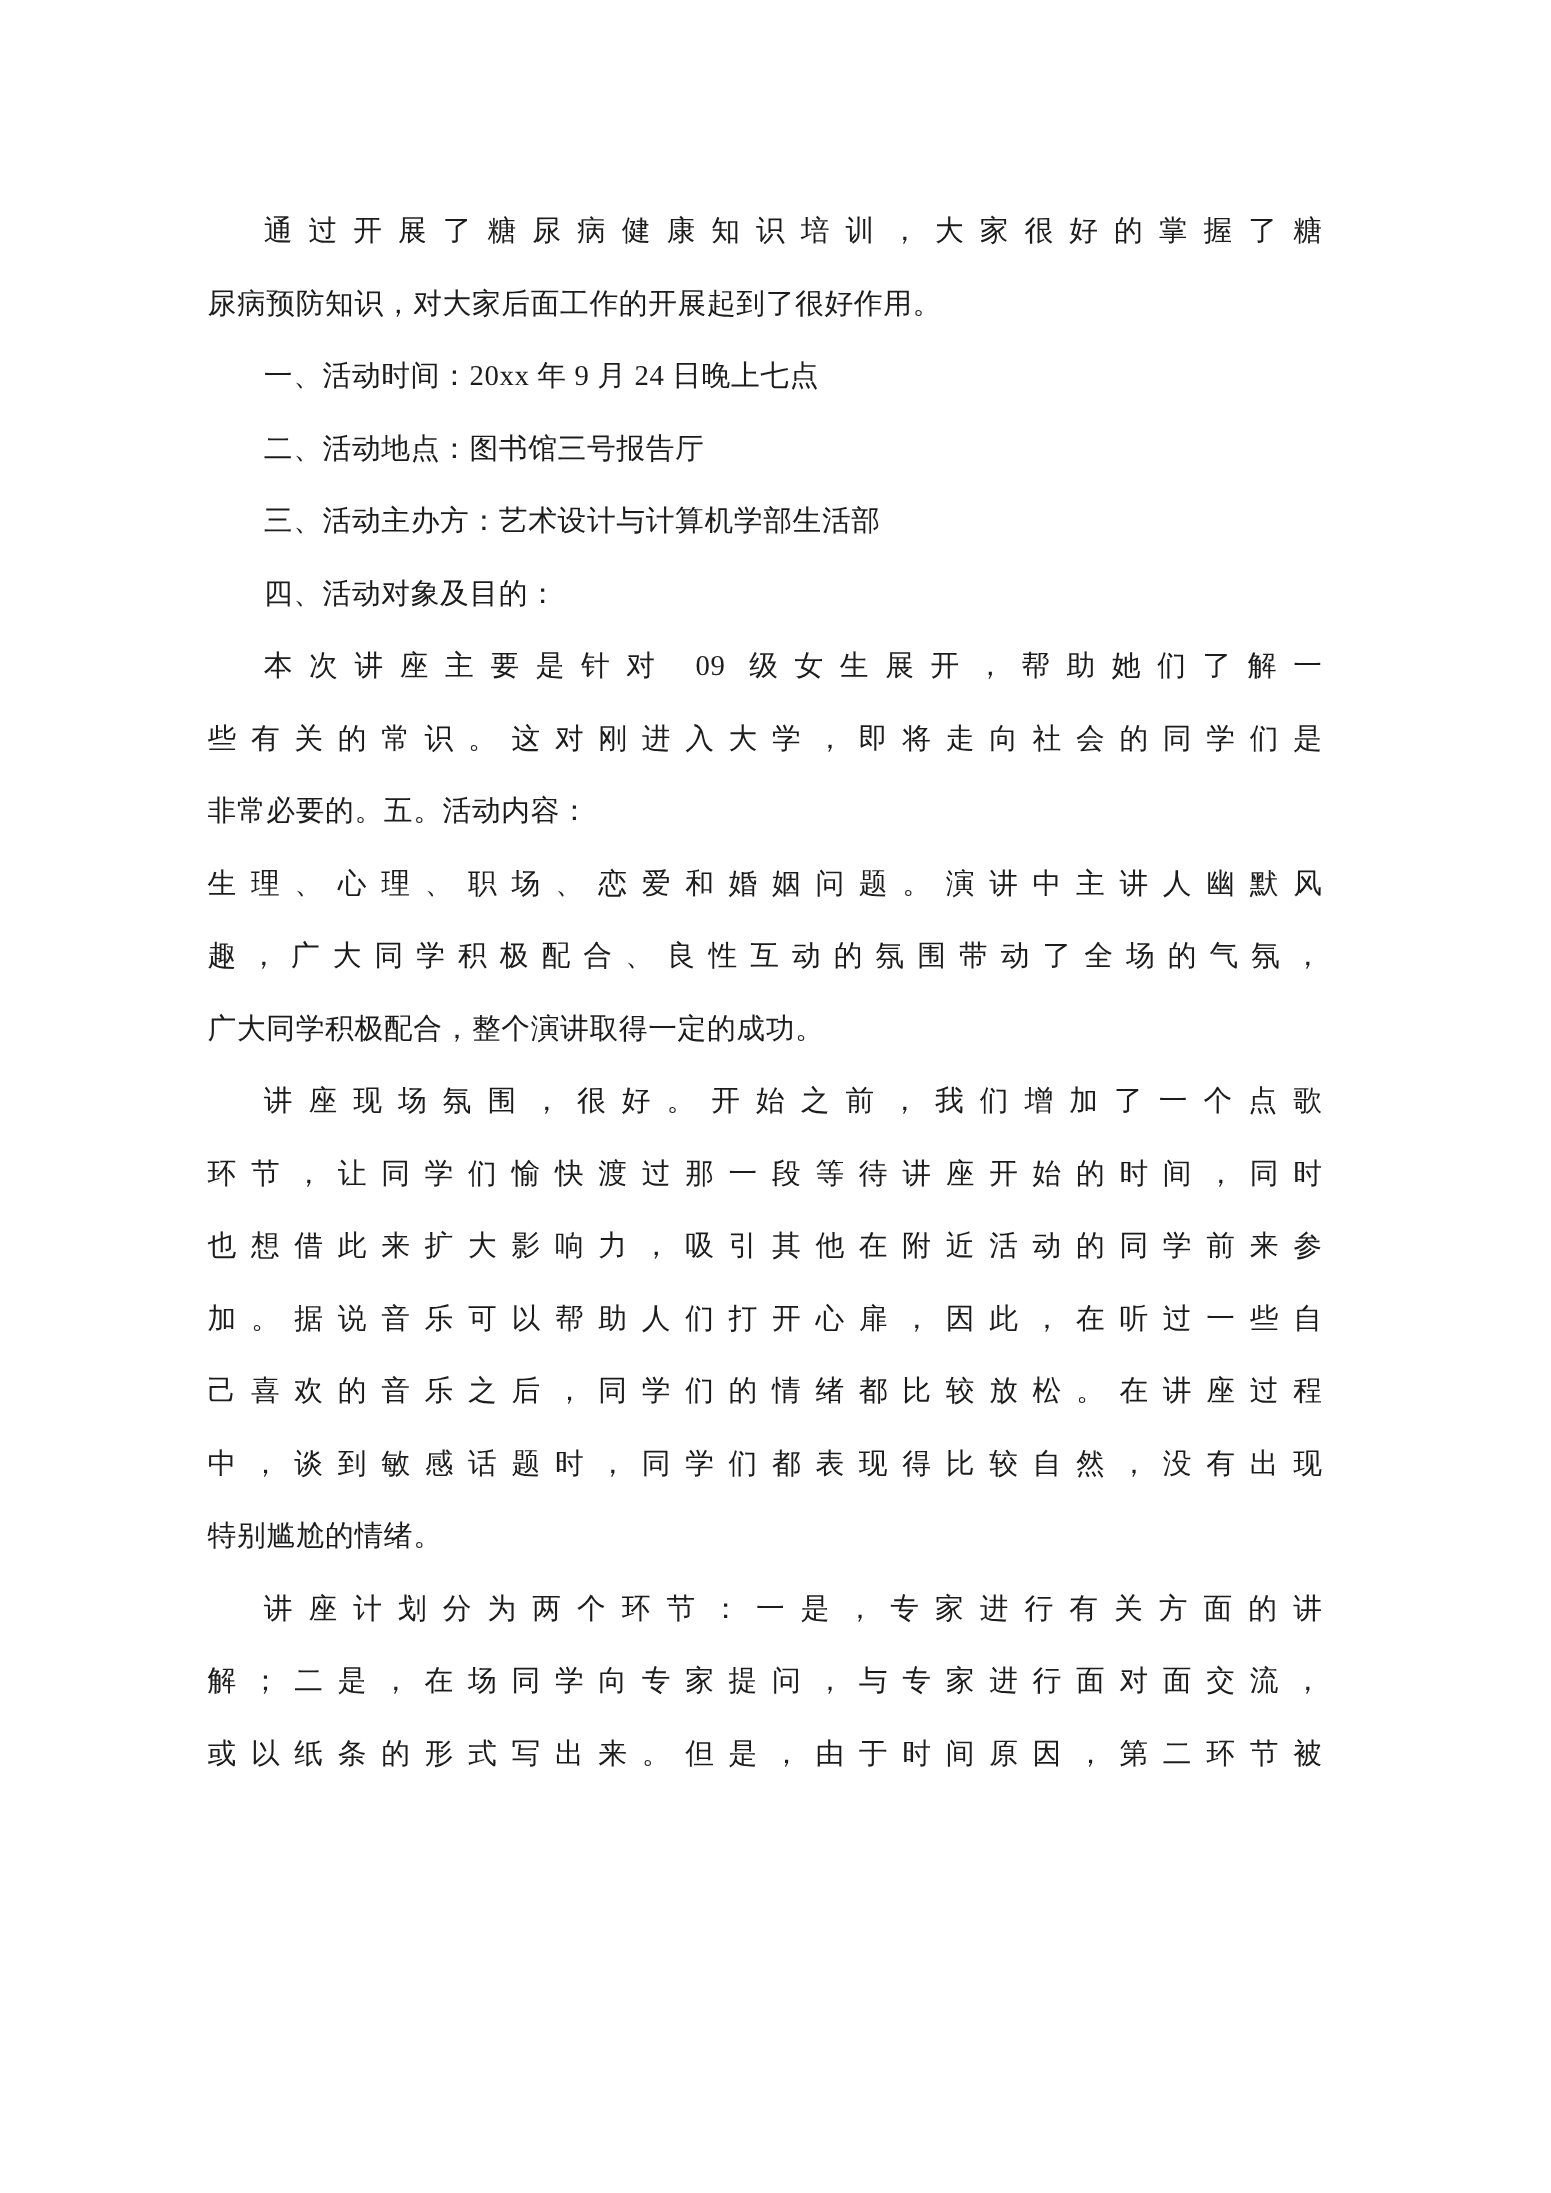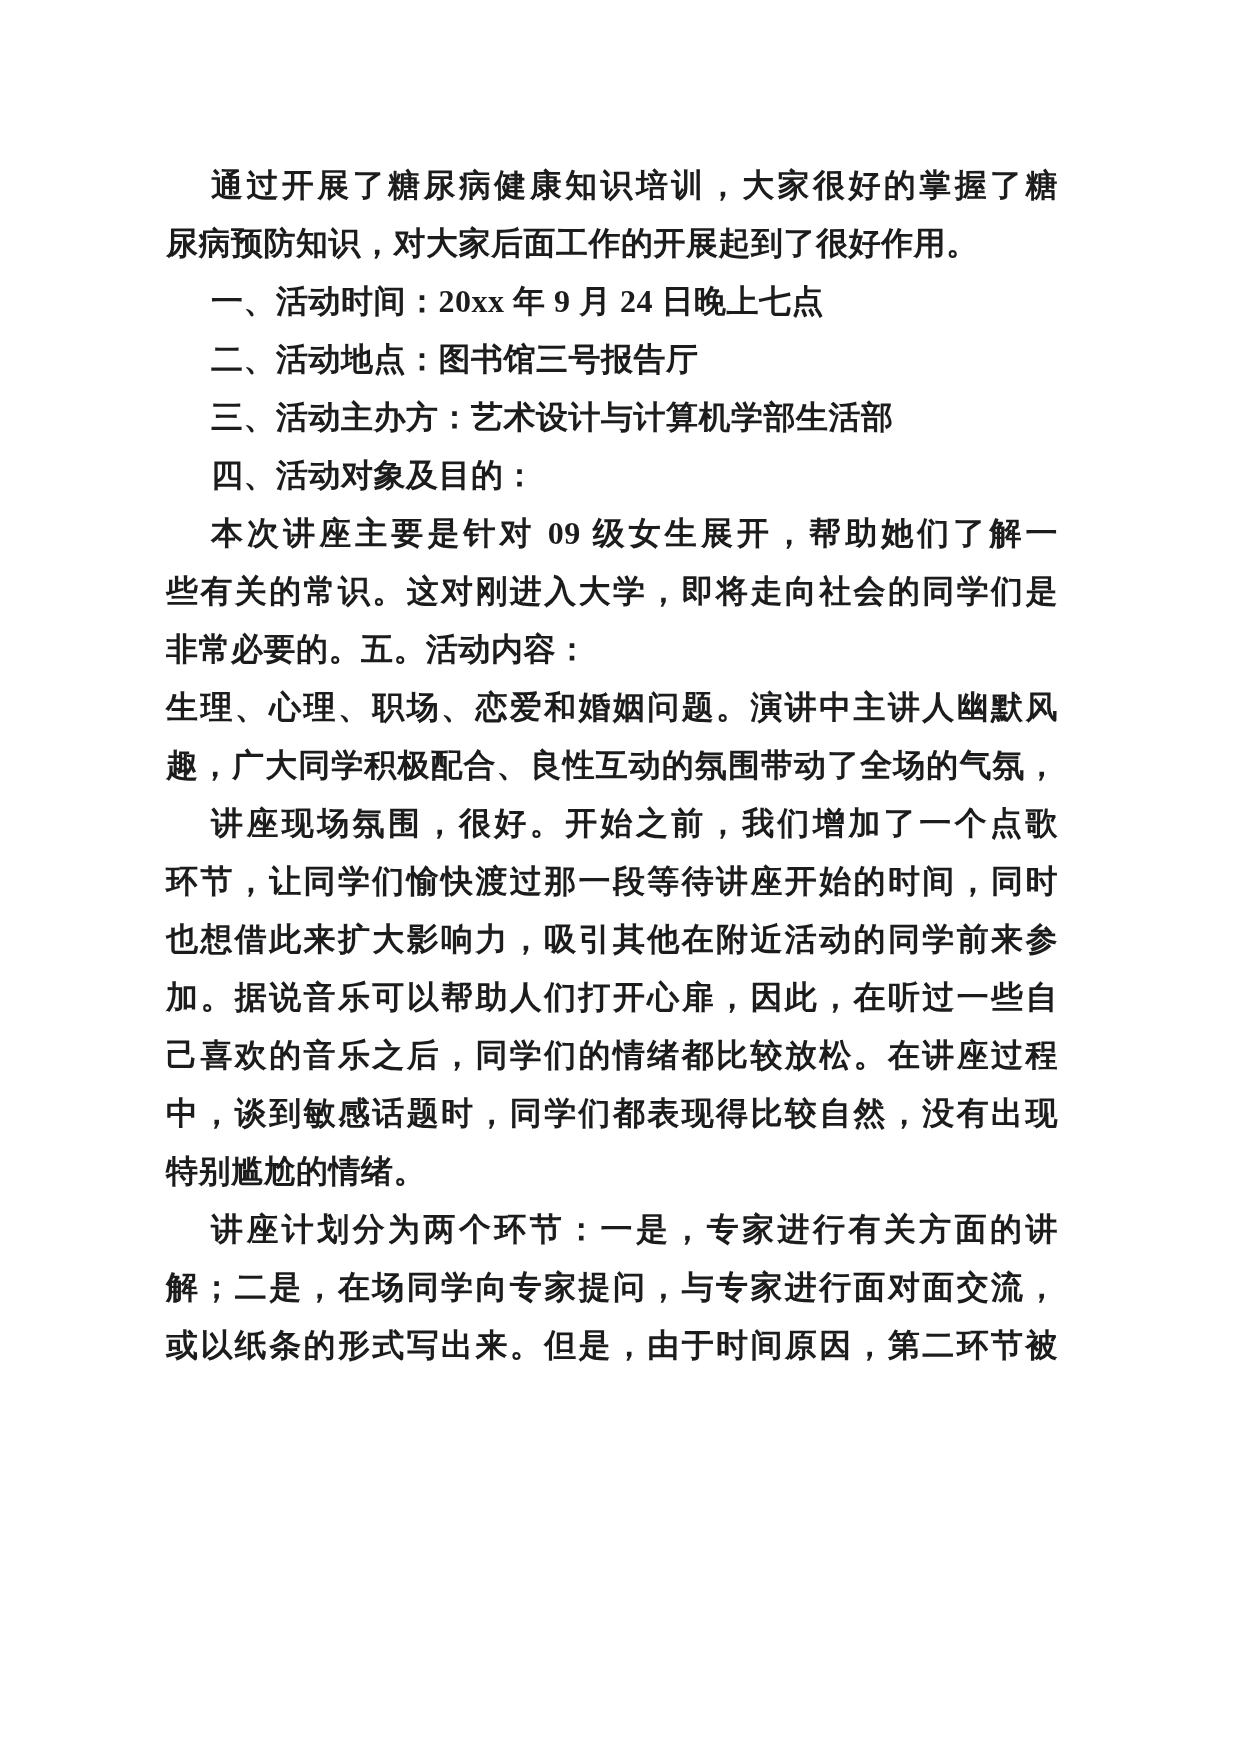--- a/index.html
+++ b/index.html
@@ -17,23 +17,23 @@
   }
   .text-block {
     position: absolute;
     left: 166px;
     top: 156px;
     width: 892px;
   }
   .line {
     height: 58px;
     line-height: 58px;
-    font-size: 32px;
+    font-size: 23px;
     letter-spacing: 0.5px;
-    font-weight: 700;
+    font-weight: 400;
     color: #1c1c1c;
     white-space: nowrap;
     text-align: left;
   }
   
   .indent {
     text-indent: 45px;
   }
   
   .j {
@@ -51,20 +51,21 @@
     <div class="line">尿病预防知识，对大家后面工作的开展起到了很好作用。</div>
     <div class="line indent">一、活动时间：20xx 年 9 月 24 日晚上七点</div>
     <div class="line indent">二、活动地点：图书馆三号报告厅</div>
     <div class="line indent">三、活动主办方：艺术设计与计算机学部生活部</div>
     <div class="line indent">四、活动对象及目的：</div>
     <div class="line indent j">本次讲座主要是针对 09 级女生展开，帮助她们了解一</div>
     <div class="line j">些有关的常识。这对刚进入大学，即将走向社会的同学们是</div>
     <div class="line">非常必要的。五。活动内容：</div>
     <div class="line j">生理、心理、职场、恋爱和婚姻问题。演讲中主讲人幽默风</div>
     <div class="line j">趣，广大同学积极配合、良性互动的氛围带动了全场的气氛，</div>
+    <div class="line">广大同学积极配合，整个演讲取得一定的成功。</div>
     <div class="line indent j">讲座现场氛围，很好。开始之前，我们增加了一个点歌</div>
     <div class="line j">环节，让同学们愉快渡过那一段等待讲座开始的时间，同时</div>
     <div class="line j">也想借此来扩大影响力，吸引其他在附近活动的同学前来参</div>
     <div class="line j">加。据说音乐可以帮助人们打开心扉，因此，在听过一些自</div>
     <div class="line j">己喜欢的音乐之后，同学们的情绪都比较放松。在讲座过程</div>
     <div class="line j">中，谈到敏感话题时，同学们都表现得比较自然，没有出现</div>
     <div class="line">特别尴尬的情绪。</div>
     <div class="line indent j">讲座计划分为两个环节：一是，专家进行有关方面的讲</div>
     <div class="line j">解；二是，在场同学向专家提问，与专家进行面对面交流，</div>
     <div class="line j">或以纸条的形式写出来。但是，由于时间原因，第二环节被</div>

